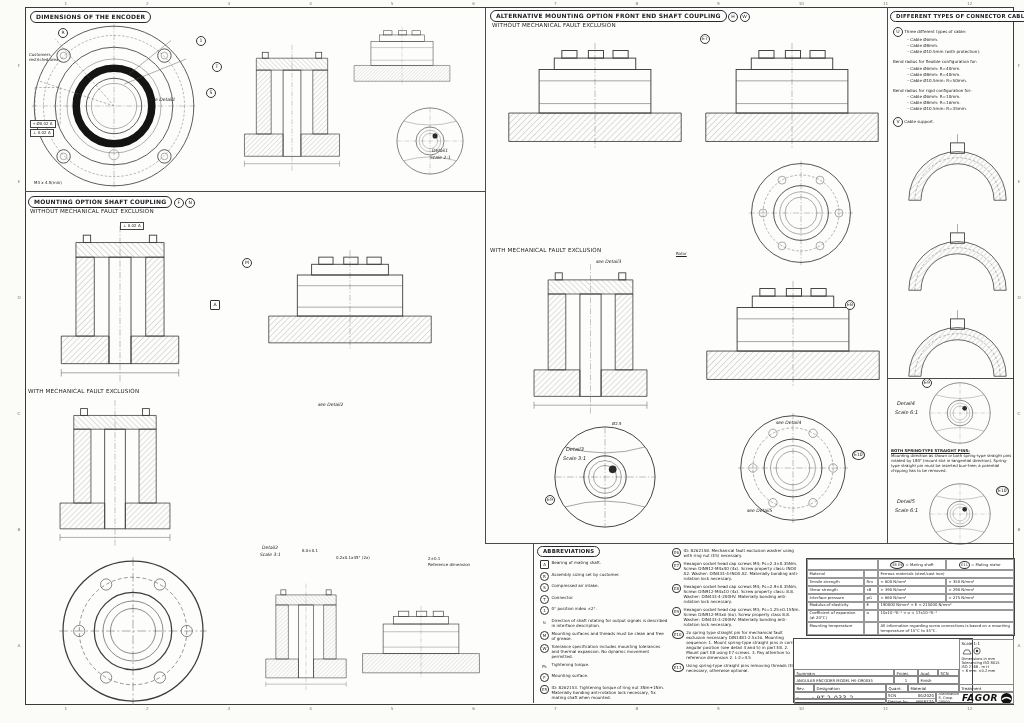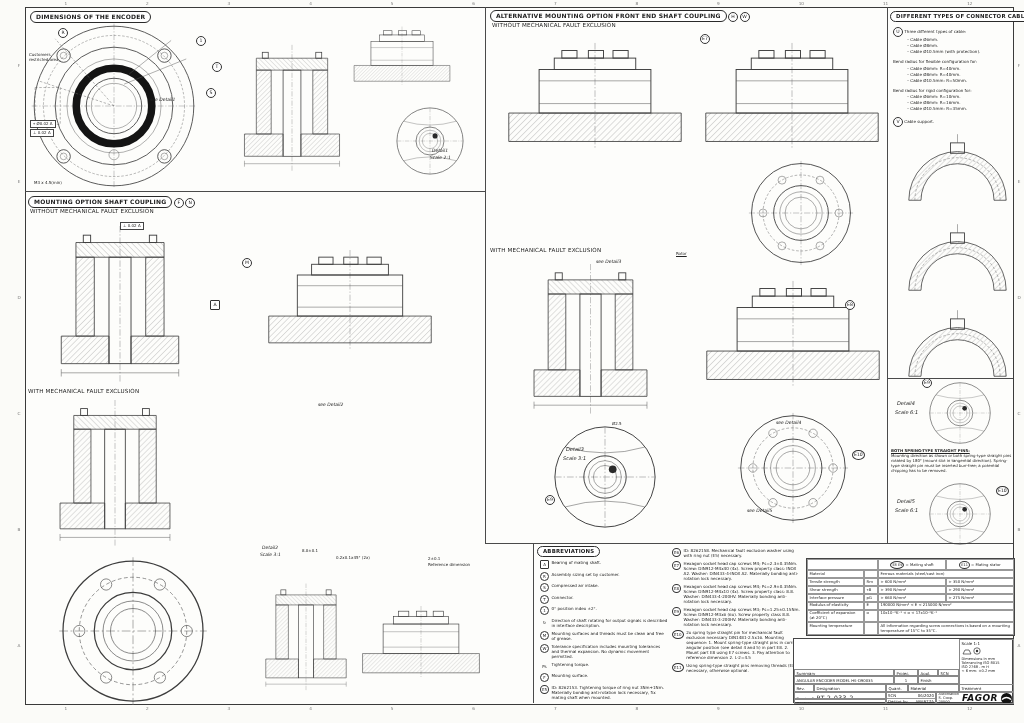--- a/index.html
+++ b/index.html
@@ -32,21 +32,21 @@
   .abcol{position:absolute;font-size:4.1px;line-height:1.25;color:#222;}
   .abitem{display:flex;gap:2.5px;margin-bottom:2.6px;}
   .abitem .bub{flex:none;min-width:9px;height:9px;line-height:7.8px;font-size:4px;}
   .abtext{flex:1;}
   
   .spec{position:absolute;left:806px;top:558px;width:207px;display:grid;grid-template-columns:57px 14px 68px 68px;font-size:3.8px;line-height:1.25;border:0.9px solid #444;background:#fff;}
   .spec>div{border:0.4px solid #999;padding:0.6px 1.5px;min-height:4px;}
   .spec .hd{text-align:center;}
   .sp2{grid-column:span 2;}
   
-  .tb{position:absolute;left:793px;top:638px;width:220px;height:65px;font-size:3.9px;background:#fff;border:0.9px solid #444;box-sizing:border-box;}
+  .tb{position:absolute;left:793px;top:638px;width:180px;height:65px;font-size:3.9px;background:#fff;border:0.9px solid #444;box-sizing:border-box;}
   .tb .cell{position:absolute;box-sizing:border-box;border:0.4px solid #888;padding:0.5px 1.5px;overflow:hidden;}
   .revlines{position:absolute;left:0;top:2px;width:165px;height:28px;border-right:0.4px solid #888;background:repeating-linear-gradient(to bottom,transparent 0 3.6px,#aaa 3.6px 4px);}
   .fagor{font-weight:bold;font-size:9px;letter-spacing:0.4px;font-style:italic;color:#111;}
 </style>
 </head>
 <body>
 
 <div class="sheet">
 
   <svg width="0" height="0" style="position:absolute" aria-hidden="true">

